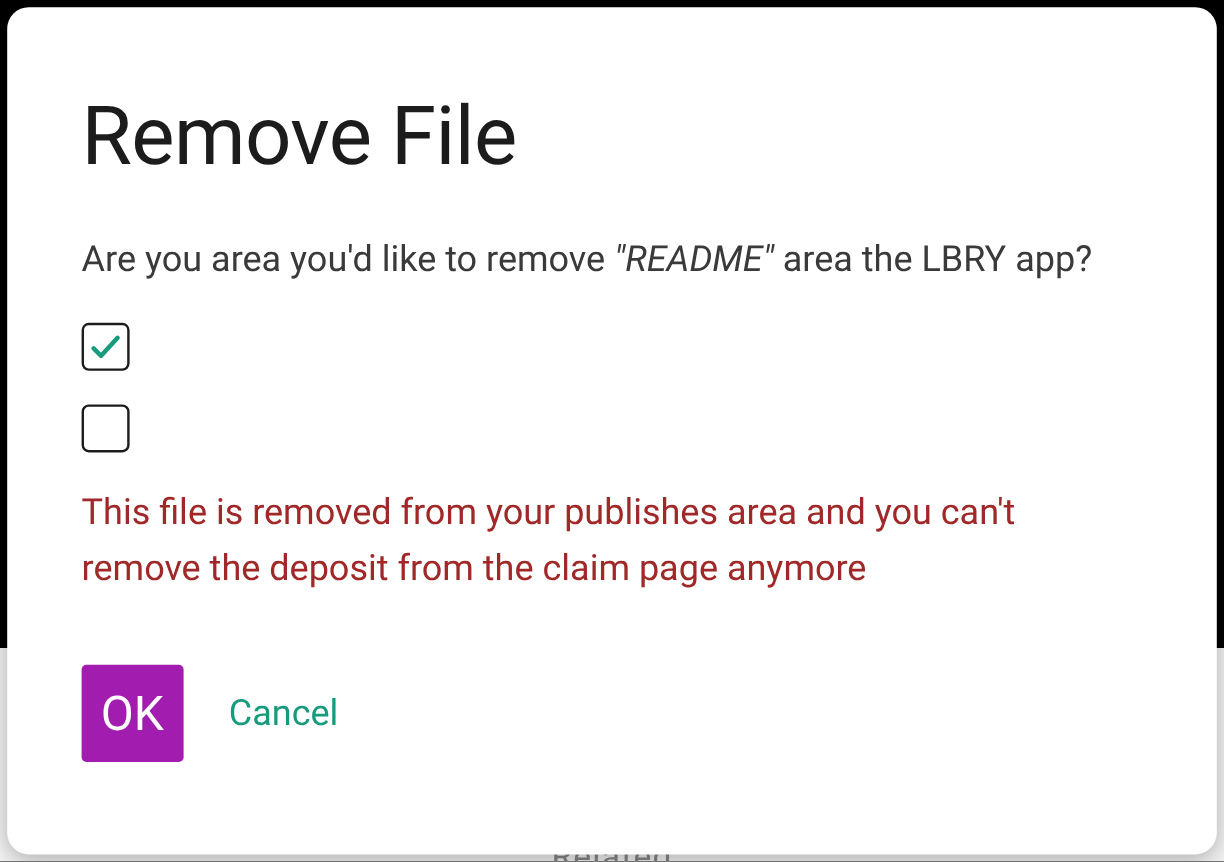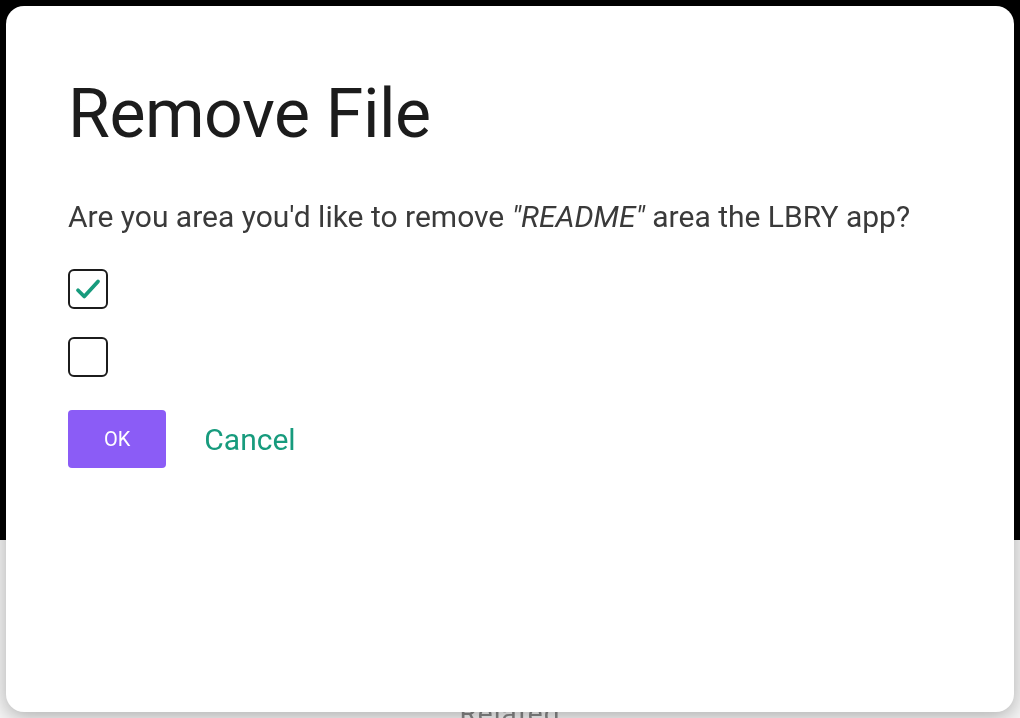--- a/index.html
+++ b/index.html
@@ -113,25 +113,25 @@
       margin-bottom: 56px;
     }
     
     .button-row {
       display: flex;
       align-items: center;
       gap: 30px;
     }
     
     .btn-primary {
-      background: #8b5cf6;
+      background: #a21caf;
       color: #fff;
       border: none;
-      padding: 17px 36px;
-      font-size: 20px;
+      padding: 17px 16px;
+      font-size: 40px;
       border-radius: 4px;
       cursor: pointer;
       font-family: inherit;
     }
     
     .btn-link {
       background: none;
       border: none;
       color: #179b7d;
       font-size: 30px;
@@ -161,18 +161,19 @@
       <svg viewBox="0 0 24 24" fill="none" stroke="#179b7d" stroke-width="3" stroke-linecap="round" stroke-linejoin="round">
         <polyline points="4 13 9 18 20 6"></polyline>
       </svg>
     </div>
   </div>
 
   <div class="checkbox-row">
     <div class="checkbox"></div>
   </div>
 
+  <p class="warning-message">This file is removed from your publishes area and you can't remove the deposit from the claim page anymore</p>
 
   <div class="button-row">
     <button class="btn-primary">OK</button>
     <button class="btn-link">Cancel</button>
   </div>
 </div>
 
 </body></html>

